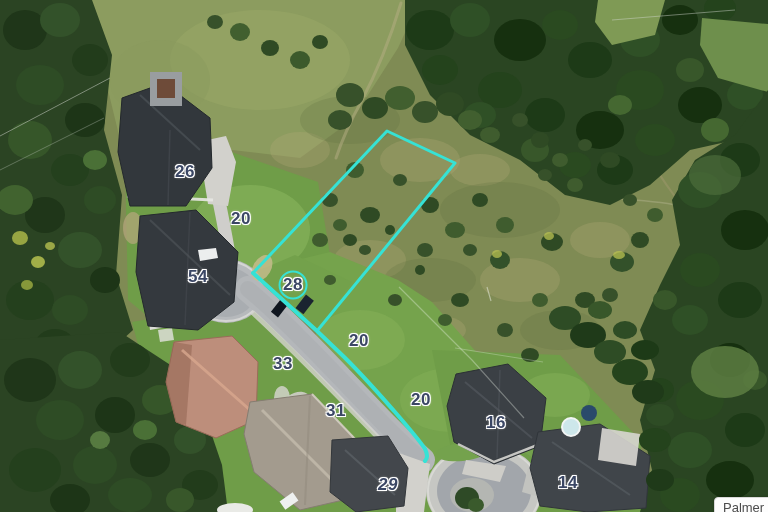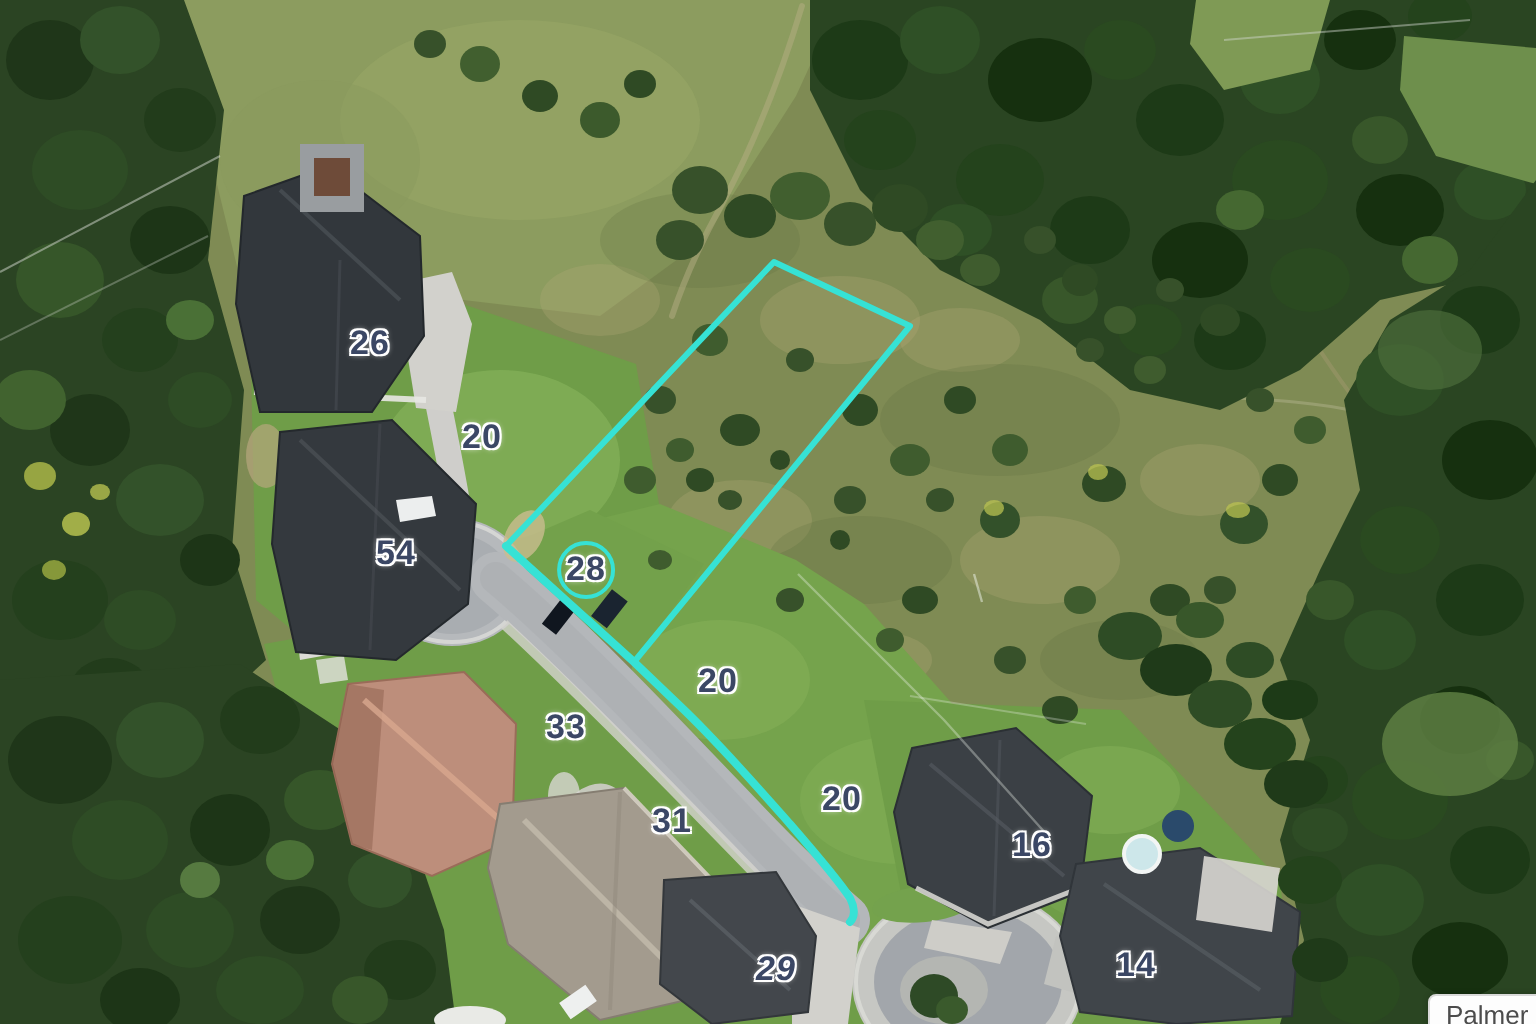--- a/index.html
+++ b/index.html
@@ -332,21 +332,21 @@
 
 <div id="label-layer">
       <div class="map-label" style="left: 185px; top: 172px;">26</div>
       <div class="map-label" style="left: 241px; top: 219px;">20</div>
       <div class="map-label" style="left: 198px; top: 277px;">54</div>
       <div class="map-label circled" style="left: 293px; top: 285px;">28</div>
       <div class="map-label" style="left: 359px; top: 341px;">20</div>
       <div class="map-label" style="left: 283px; top: 364px; text-align: right;">33</div>
       <div class="map-label" style="left: 421px; top: 400px;">20</div>
       <div class="map-label" style="left: 336px; top: 411px;">31</div>
-      <div class="map-label" style="left: 516px; top: 423px; text-align: right;">16</div>
+      <div class="map-label" style="left: 496px; top: 423px; text-align: right;">16</div>
       <div class="map-label" style="left: 388px; top: 485px; font-style: italic;">29</div>
       <div class="map-label" style="left: 568px; top: 483px;">14</div>
     </div>
 
 <div class="street-box">
   <span>Palmer</span>
 </div>
 </div>
 
 </body></html>

